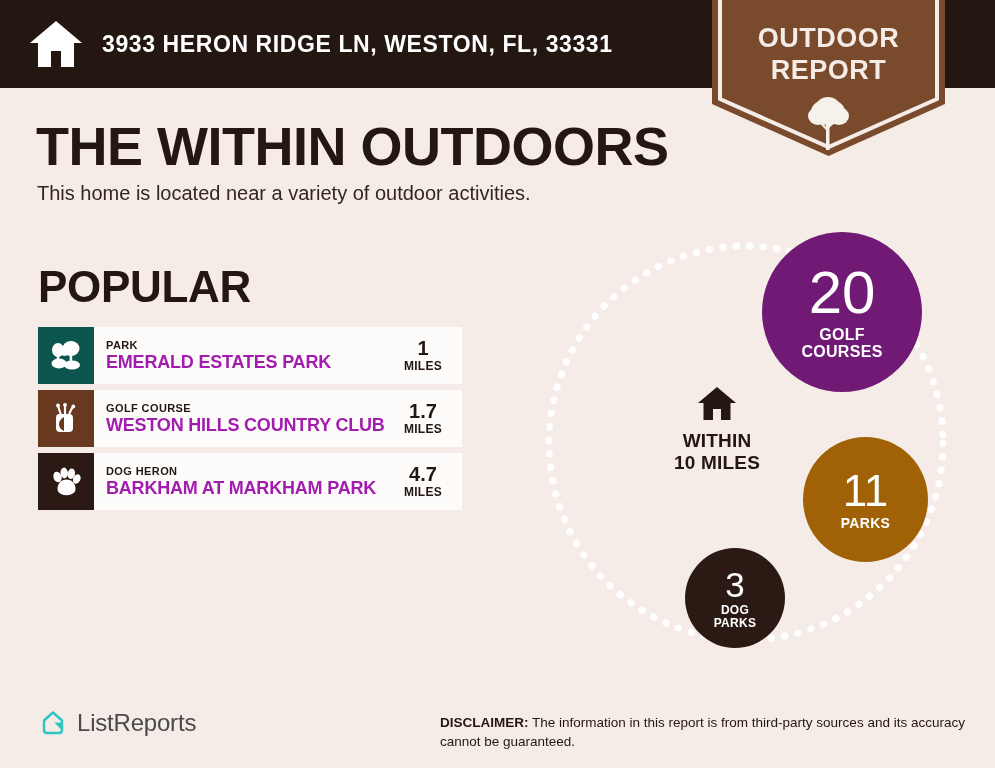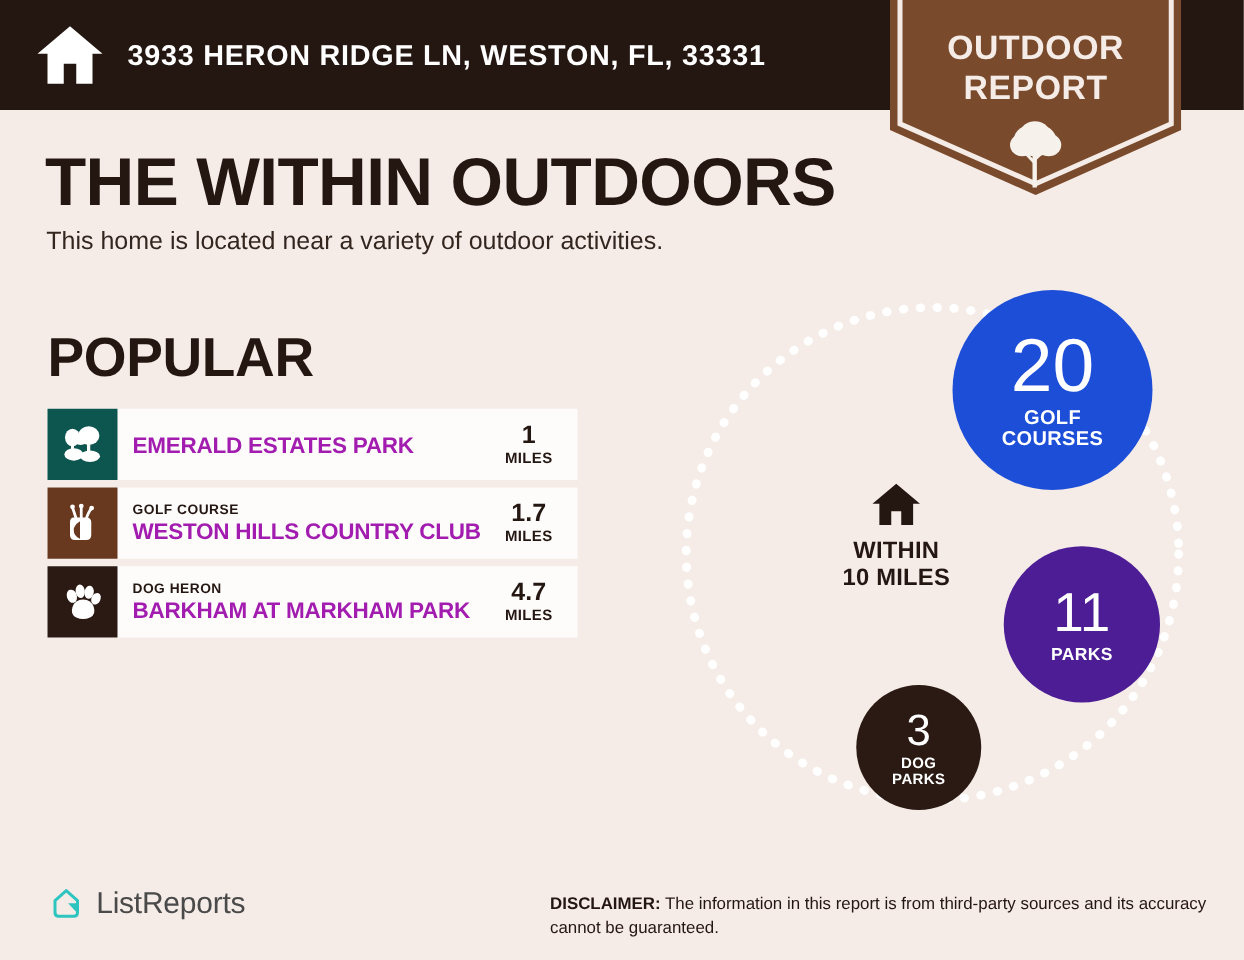--- a/index.html
+++ b/index.html
@@ -207,28 +207,28 @@
     line-height: 1;
   }
   .stat-label {
     font-weight: bold;
     line-height: 1.05;
     letter-spacing: 0.3px;
   }
   .stat-golf {
     left: 762px; top: 232px;
     width: 160px; height: 160px;
-    background: #1d4ed8;
+    background: #701a75;
   }
   .stat-golf .stat-value { font-size: 60px; margin-bottom: 4px; }
   .stat-golf .stat-label { font-size: 16px; }
   .stat-parks {
     left: 803px; top: 437px;
     width: 125px; height: 125px;
-    background: #4c1d95;
+    background: #a16207;
   }
   .stat-parks .stat-value { font-size: 44px; margin-bottom: 3px; }
   .stat-parks .stat-label { font-size: 14px; }
   .stat-dogparks {
     left: 685px; top: 548px;
     width: 100px; height: 100px;
     background: #2b1a14;
   }
   .stat-dogparks .stat-value { font-size: 35px; margin-bottom: 2px; }
   .stat-dogparks .stat-label { font-size: 12px; }
@@ -303,20 +303,21 @@
           <ellipse cx="22" cy="9.5" rx="8.5" ry="7.5" fill="#ffffff"></ellipse>
           <ellipse cx="15.5" cy="12" rx="5.5" ry="5" fill="#ffffff"></ellipse>
           <rect x="20.6" y="13" width="2.6" height="10" fill="#ffffff"></rect>
           <ellipse cx="9" cy="11" rx="6" ry="7" fill="#ffffff"></ellipse>
           <rect x="7.8" y="14" width="2.4" height="8" fill="#ffffff"></rect>
           <ellipse cx="10" cy="24.5" rx="7.5" ry="5" fill="#ffffff"></ellipse>
           <ellipse cx="23" cy="26" rx="8" ry="4.6" fill="#ffffff"></ellipse>
         </svg>
       </div>
       <div class="poi-mid">
+        <div class="poi-cat">PARK</div>
         <div class="poi-name">EMERALD ESTATES PARK</div>
       </div>
       <div class="poi-dist">
         <div class="poi-dist-val">1</div>
         <div class="poi-dist-unit">MILES</div>
       </div>
     </div>
 
     <div class="poi-row">
       <div class="poi-tile" style="background:#69391f">

